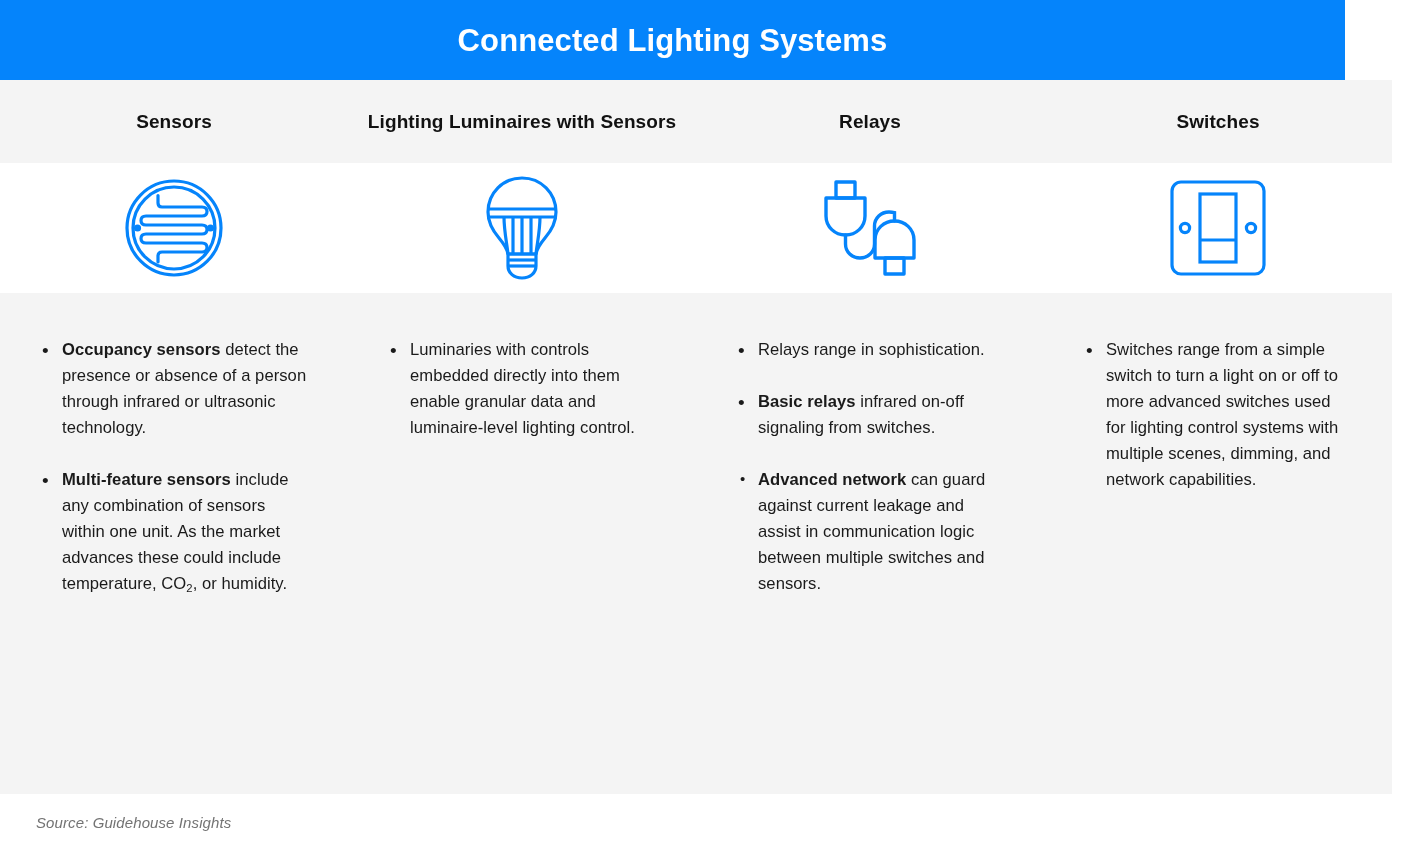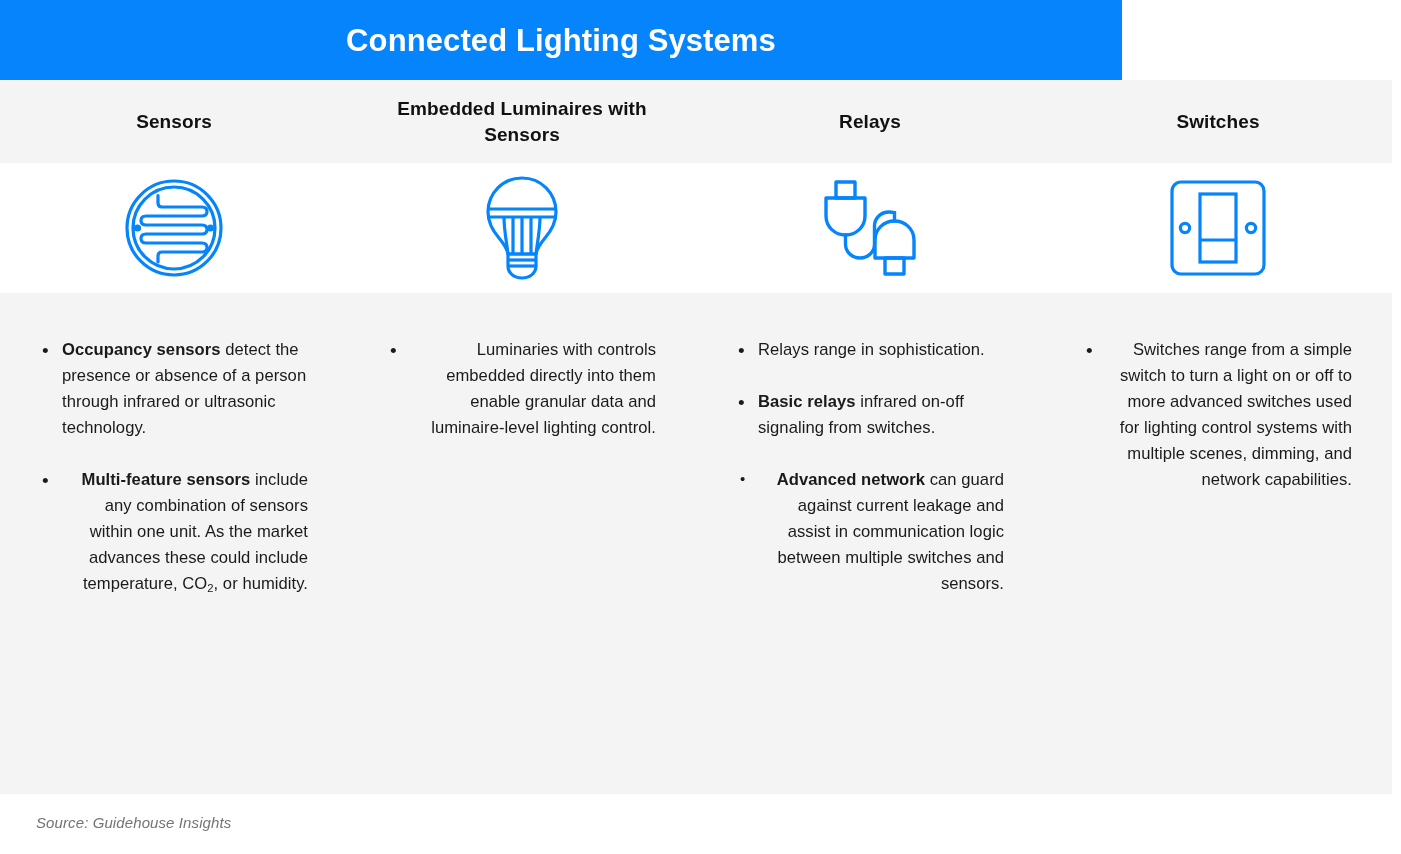--- a/index.html
+++ b/index.html
@@ -17,21 +17,21 @@
     width: 1401px;
     height: 854px;
     background: #ffffff;
   }
 
   
   .title-banner {
     position: absolute;
     left: 0;
     top: 0;
-    width: 1122px;
+    width: 1345px;
     height: 80px;
     background: #0584fb;
     display: flex;
     align-items: center;
     justify-content: center;
   }
   .title-text {
     color: #ffffff;
     font-size: 31px;
     font-weight: bold;
@@ -99,21 +99,21 @@
   }
   ul.bullets li {
     position: relative;
     padding-left: 24px;
     margin-bottom: 26px;
     font-size: 16.6px;
     line-height: 1.57;
     color: #1a1a1a;
     letter-spacing: 0.05px;
   }
-  ul.bullets li:last-child { margin-bottom: 0; text-align: right; }
+  ul.bullets li:last-child { margin-bottom: 0; }
   ul.bullets li::before {
     content: "\2022";
     position: absolute;
     left: 4px;
     top: -1px;
     font-size: 19px;
     line-height: 1.57;
     color: #1a1a1a;
   }
   ul.bullets li.small-bullet::before {
@@ -164,21 +164,21 @@
       <div class="col-body">
         <ul class="bullets">
           <li><span class="b">Occupancy sensors</span><span> detect the presence or absence of a person through infrared or ultrasonic technology.</span></li>
           <li><span class="b">Multi-feature sensors</span><span> include any combination of sensors within one unit. As the market advances these could include temperature, CO</span><sub>2</sub><span>, or humidity.</span></li>
         </ul>
       </div>
     </div>
 
     <div class="column">
       <div class="col-header">
-        <div class="col-header-text">Embedded Luminaires with Sensors</div>
+        <div class="col-header-text">Lighting Luminaires with Sensors</div>
       </div>
       <div class="col-icon">
         <span>
           <svg width="80" height="104" viewBox="0 0 80 104" fill="none" stroke="#0584fb" stroke-width="3.2">
             <path d="M40 2 C21 2 6 17 6 36 C6 47 11 55 17 62 C22 68 25 72 26 78 L54 78 C55 72 58 68 63 62 C69 55 74 47 74 36 C74 17 59 2 40 2 Z" stroke-linejoin="round"></path>
             <line x1="5.5" y1="33" x2="74.5" y2="33"></line>
             <line x1="5.5" y1="41" x2="74.5" y2="41"></line>
             <path d="M22 41 C22 55 25 68 26 78"></path>
             <path d="M58 41 C58 55 55 68 54 78"></path>
             <line x1="31" y1="41" x2="31" y2="78"></line>

